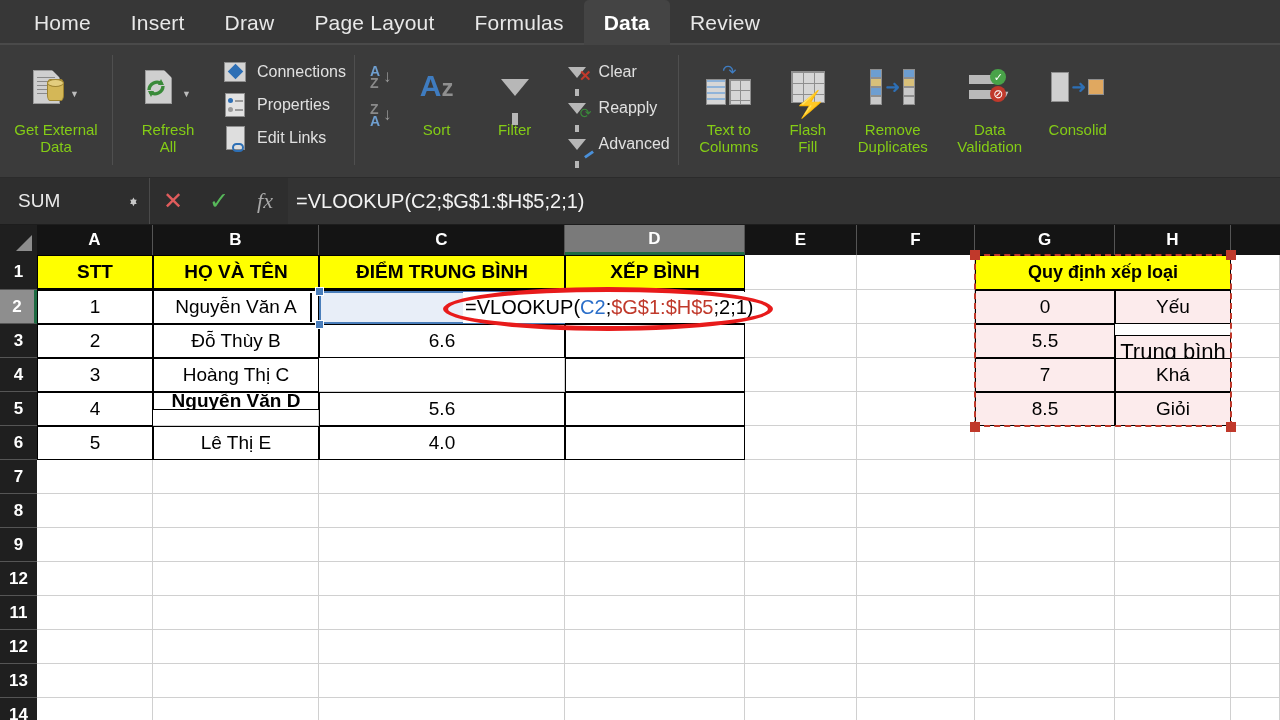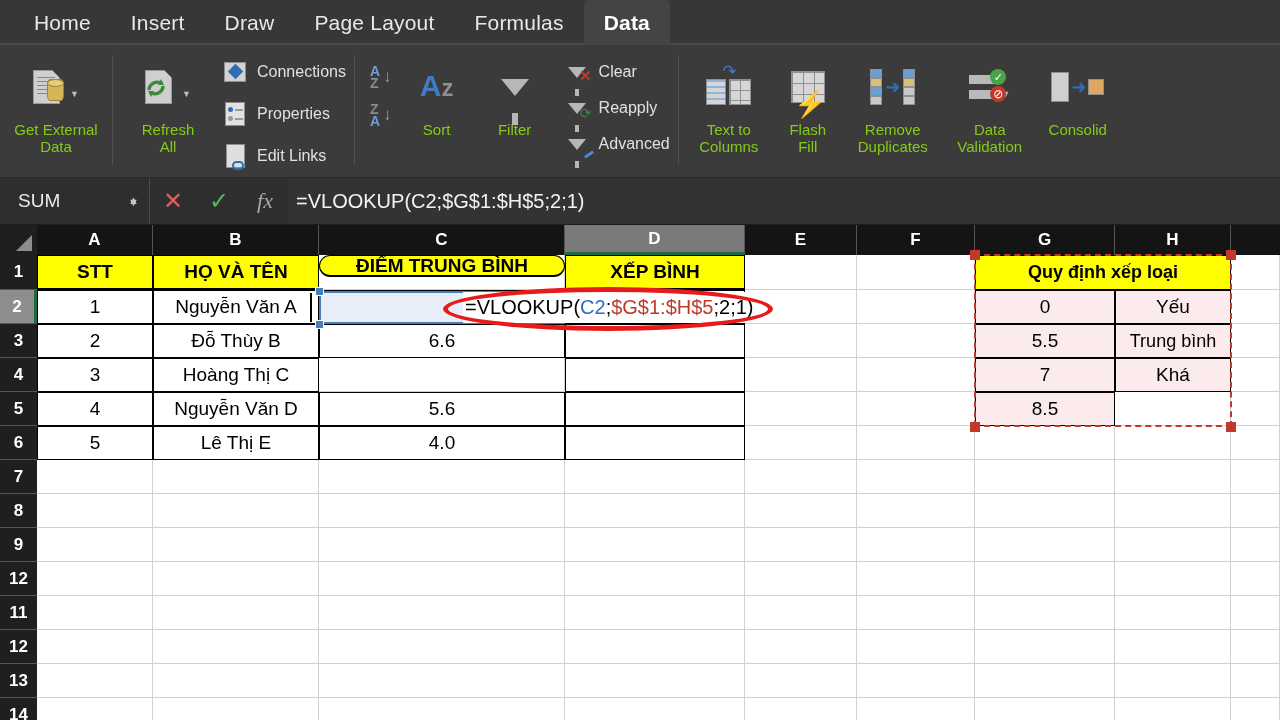--- a/index.html
+++ b/index.html
@@ -68,21 +68,21 @@
     padding-top: 6px;
     cursor: default;
   }
   .bigbtn .lbl {
     color: #84cc16; font-size: 15px; line-height: 17px;
     text-align: center; margin-top: 6px;
   }
   .iconwrap { position: relative; height: 56px; display: flex; align-items: center; justify-content: center; }
   .caret { color: #bdbdbd; font-size: 9px; margin-left: 4px; align-self: flex-end; margin-bottom: 16px; }
 
-  .smallcol { display: flex; flex-direction: column; justify-content: center; padding: 6px 0 0 6px; gap: 16px; }
+  .smallcol { display: flex; flex-direction: column; justify-content: center; padding: 6px 0 0 6px; gap: 7px; }
   .smallbtn { display: flex; align-items: center; gap: 9px; cursor: default; }
   .smallbtn .lbl { color: #e0e0e0; font-size: 16px; white-space: nowrap; }
   .si { width: 26px; height: 26px; display: flex; align-items: center; justify-content: center; }
 
   
   .doc { width: 27px; height: 34px; background: #cfcfcf; border:1px solid #9a9a9a; position: relative; }
   .doc::after { content:""; position:absolute; right:-1px; top:-1px; border-width:0 8px 8px 0; border-style:solid; border-color:#3b3b3b #3b3b3b transparent transparent; }
   .doclines { position:absolute; left:3px; top:6px; right:4px; height: 20px;
     background: repeating-linear-gradient(to bottom, #8a8a8a 0 1px, transparent 1px 4px); }
   .cyl { width:17px; height:22px; background:#d4b757; border:1px solid #9e8430; border-radius: 3px/6px; position:absolute; right:-5px; bottom:2px; }
@@ -184,20 +184,23 @@
       <span>Draw</span>
     </div>
   <div class="tab">
       <span>Page Layout</span>
     </div>
   <div class="tab">
       <span>Formulas</span>
     </div>
   <div class="tab active">
       <span>Data</span>
+    </div>
+  <div class="tab">
+      <span>Review</span>
     </div>
 </div>
 
 <div class="ribbon">
 
   <div class="rgroup">
     <div class="bigbtn">
       <div class="iconwrap">
         <div class="doc" style="margin-right:6px;">
             <div class="doclines"></div>
@@ -566,59 +569,60 @@
       <div class="cell" style="left:565px;top:473px;width:180px;height:34px;"></div>
       <div class="cell" style="left:745px;top:473px;width:112px;height:34px;"></div>
       <div class="cell" style="left:857px;top:473px;width:118px;height:34px;"></div>
       <div class="cell" style="left:975px;top:473px;width:140px;height:34px;"></div>
       <div class="cell" style="left:1115px;top:473px;width:116px;height:34px;"></div>
       <div class="cell" style="left:1231px;top:473px;width:49px;height:34px;"></div>
     </div>
 
   <div class="cell c hdrcell" style="left:37px;top:30px;width:116px;height:35px;">STT</div>
   <div class="cell c hdrcell" style="left:153px;top:30px;width:166px;height:35px;">HỌ VÀ TÊN</div>
-  <div class="cell c hdrcell" style="left:319px;top:30px;width:246px;height:22px;border-radius:12px;">ĐIỂM TRUNG BÌNH</div>
+  <div class="cell c hdrcell" style="left:319px;top:30px;width:246px;height:35px;">ĐIỂM TRUNG BÌNH</div>
   <div class="cell c hdrcell" style="left:565px;top:30px;width:180px;height:35px;">XẾP BÌNH</div>
 
   <div class="cell c bodycell" style="left:37px;top:65px;width:116px;height:34px;">1</div>
   <div class="cell c bodycell" style="left:153px;top:65px;width:166px;height:34px;">Nguyễn Văn A</div>
   <div class="cell r bodycell" style="left:319px;top:65px;width:246px;height:34px;">9.</div>
   <div class="cell c bodycell" style="left:565px;top:65px;width:180px;height:34px;"></div>
 
   <div class="cell c bodycell" style="left:37px;top:99px;width:116px;height:34px;">2</div>
   <div class="cell c bodycell" style="left:153px;top:99px;width:166px;height:34px;">Đỗ Thùy B</div>
   <div class="cell c bodycell" style="left:319px;top:99px;width:246px;height:34px;">6.6</div>
   <div class="cell c bodycell" style="left:565px;top:99px;width:180px;height:34px;"></div>
 
   <div class="cell c bodycell" style="left:37px;top:133px;width:116px;height:34px;">3</div>
   <div class="cell c bodycell" style="left:153px;top:133px;width:166px;height:34px;">Hoàng Thị C</div>
   <div class="cell c bodycell" style="left:565px;top:133px;width:180px;height:34px;"></div>
 
   <div class="cell c bodycell" style="left:37px;top:167px;width:116px;height:34px;">4</div>
-  <div class="cell c bodycell" style="left:153px;top:167px;width:166px;height:34px;">Nguyễn Văn D</div>
+  <div class="cell c bodycell" style="left:153px;top:167px;width:166px;height:18px;font-weight:bold;">Nguyễn Văn D</div>
   <div class="cell c bodycell" style="left:319px;top:167px;width:246px;height:34px;">5.6</div>
   <div class="cell c bodycell" style="left:565px;top:167px;width:180px;height:34px;"></div>
 
   <div class="cell c bodycell" style="left:37px;top:201px;width:116px;height:34px;">5</div>
   <div class="cell c bodycell" style="left:153px;top:201px;width:166px;height:34px;">Lê Thị E</div>
   <div class="cell c bodycell" style="left:319px;top:201px;width:246px;height:34px;">4.0</div>
   <div class="cell c bodycell" style="left:565px;top:201px;width:180px;height:34px;"></div>
 
   <div class="cell c yellowcell" style="left:975px;top:30px;width:256px;height:35px;font-size:18px;">Quy định xếp loại</div>
 
   <div class="cell c pinkcell" style="left:975px;top:65px;width:140px;height:34px;">0</div>
   <div class="cell c pinkcell" style="left:1115px;top:65px;width:116px;height:34px;">Yếu</div>
 
   <div class="cell c pinkcell" style="left:975px;top:99px;width:140px;height:34px;">5.5</div>
-  <div class="cell c pinkcell" style="left:1115px;top:99px;width:116px;height:34px;font-size:18px;">Trung bình</div>
+  <div class="cell c pinkcell" style="left:1115px;top:110px;width:116px;height:34px;font-size:22px;">Trung bình</div>
 
   <div class="cell c pinkcell" style="left:975px;top:133px;width:140px;height:34px;">7</div>
   <div class="cell c pinkcell" style="left:1115px;top:133px;width:116px;height:34px;">Khá</div>
 
   <div class="cell c pinkcell" style="left:975px;top:167px;width:140px;height:34px;">8.5</div>
+  <div class="cell c pinkcell" style="left:1115px;top:167px;width:116px;height:34px;">Giỏi</div>
 
   <div class="ants" style="left:974px;top:29px;width:258px;height:173px;"></div>
   <div class="anth" style="left:970px;top:25px;"></div>
   <div class="anth" style="left:1226px;top:25px;"></div>
   <div class="anth" style="left:970px;top:197px;"></div>
   <div class="anth" style="left:1226px;top:197px;"></div>
 
   <div class="refbox" style="left:319px;top:66px;width:246px;height:33px;"></div>
   <div class="handle" style="left:315px;top:62px;"></div>
   <div class="handle" style="left:315px;top:95px;"></div>

